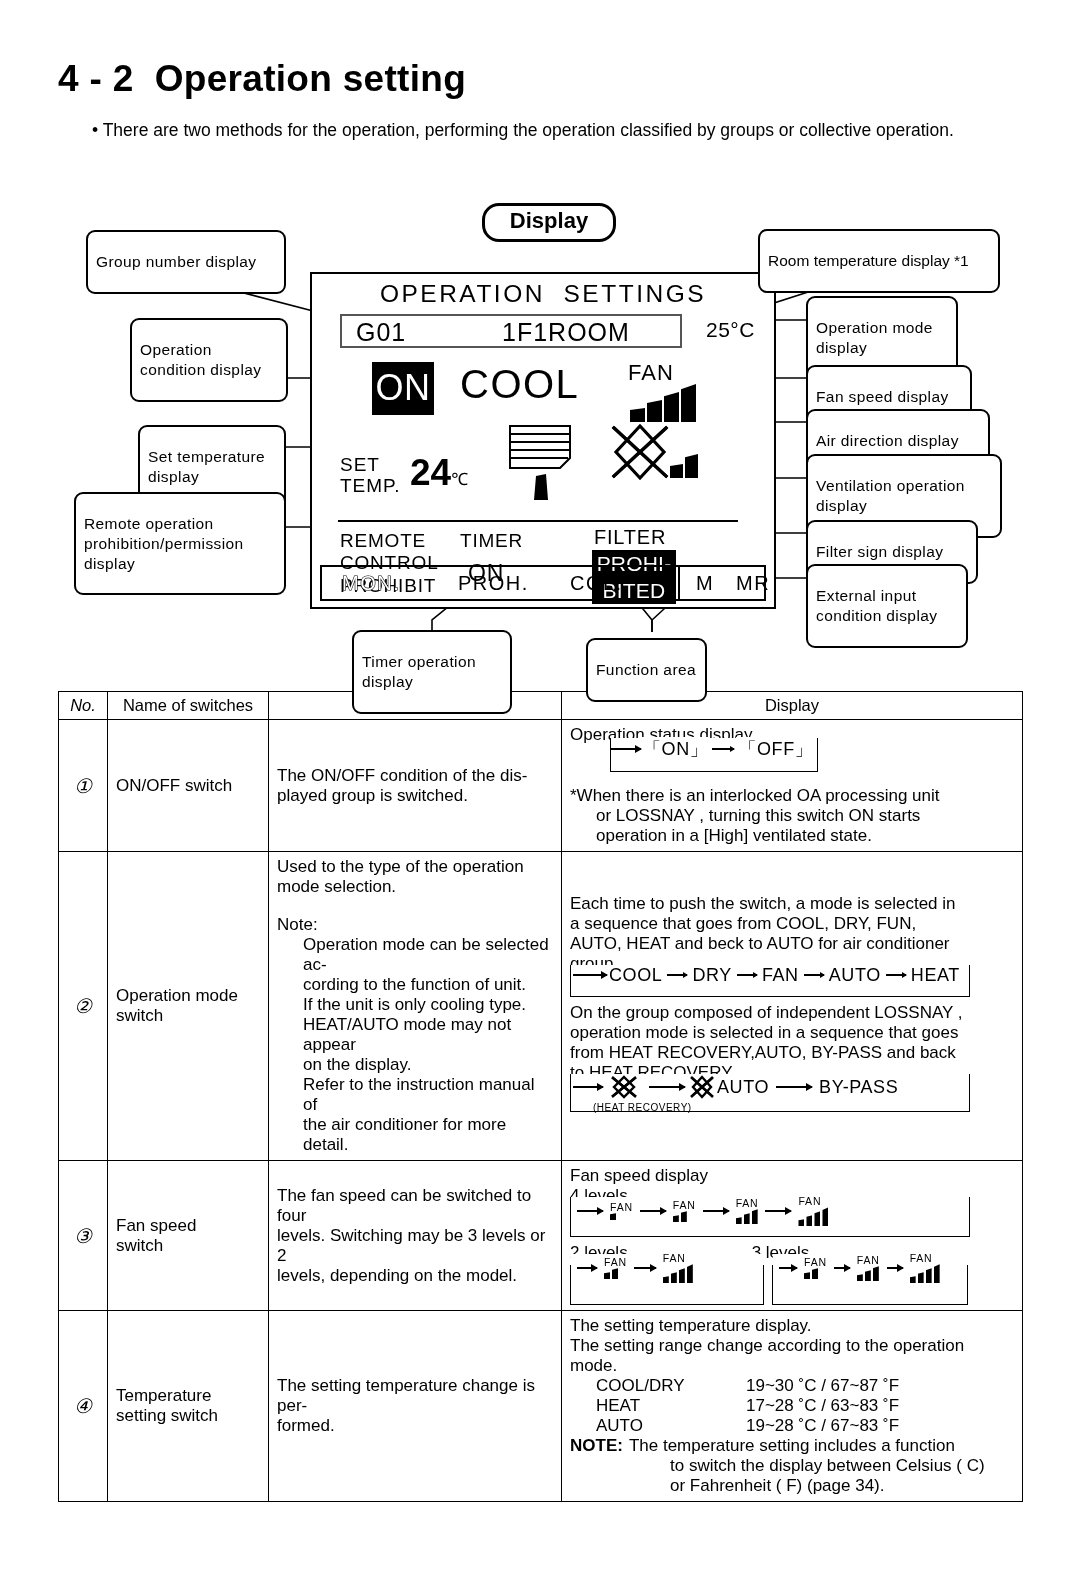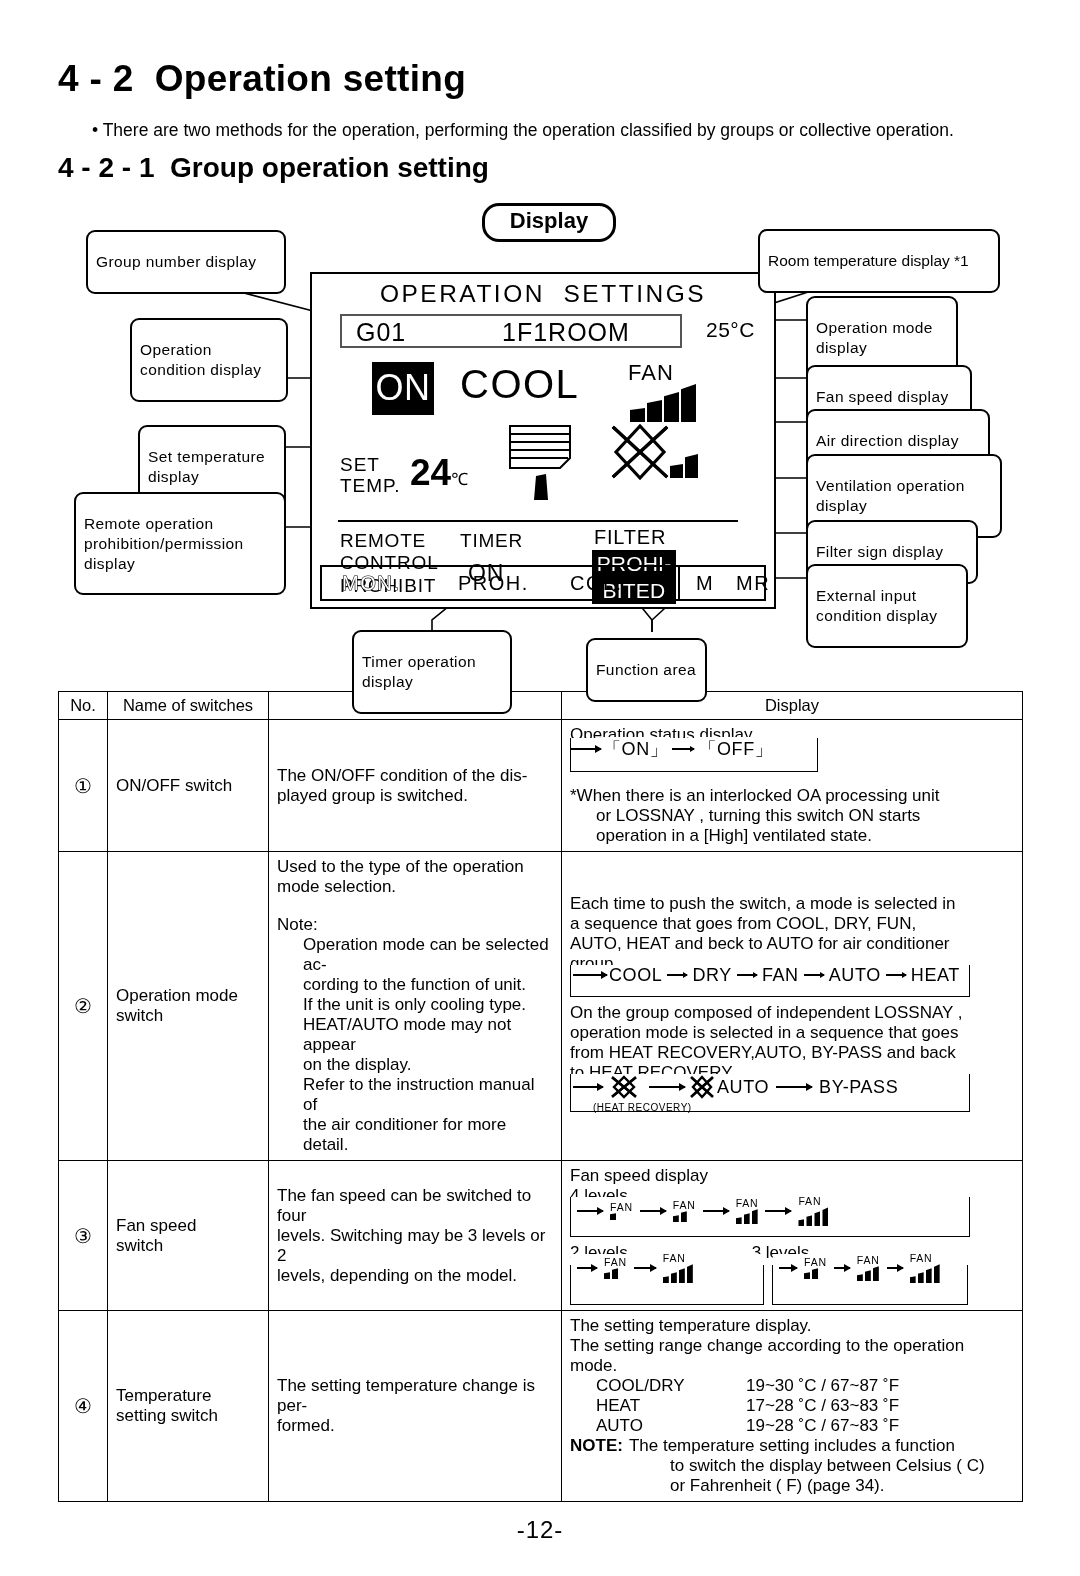--- a/index.html
+++ b/index.html
@@ -100,21 +100,21 @@
   table.spec{
     position:absolute;left:58px;top:691px;width:965px;
     border-collapse:collapse;table-layout:fixed;
     font-size:17px;
   }
   table.spec td,table.spec th{
     border:1.5px solid #000;vertical-align:middle;
     padding:5px 8px;font-weight:normal;
   }
   table.spec th{text-align:center;font-size:16.5px;padding:4px 6px;}
-  .c-no{width:36px;text-align:center;}
+  .c-no{width:36px;text-align:center;font-style:italic;}
   .c-name{width:148px;}
   .c-func{width:280px;margin-left:33px;}
   .c-disp{}
   td.c-no{font-size:20px;}
   .ln{display:block;}
   .ind1{padding-left:26px;}
   .ind3{padding-left:100px;}
 
   
   .seqbox{
@@ -155,21 +155,20 @@
   }
   b{font-weight:bold;}
 </style>
 </head>
 <body>
 
 <div class="page">
 
   <div class="h1">4 - 2  Operation setting</div>
   <div class="bullet">• There are two methods for the operation, performing the operation classified by groups or collective operation.</div>
-  <div class="h2">4 - 2 - 1  Group operation setting</div>
 
   <svg class="leaders">
     <g stroke="#000" stroke-width="1.6" fill="none">
 
       <path d="M186,258 L186,278 L340,318"></path>
 
       <path d="M208,360 L208,378 L310,378"></path>
 
       <path d="M286,447 L322,447"></path>
 
@@ -311,21 +310,21 @@
 
       <tr>
         <td class="c-no">①</td>
         <td class="c-name">ON/OFF switch</td>
         <td class="c-func">
           <span class="ln">The ON/OFF condition of the dis-</span>
           <span class="ln">played group is switched.</span>
         </td>
         <td class="c-disp">
           <span class="ln">Operation status display</span>
-          <div class="seqbox" style="width:248px;height:34px;margin-top:4px;">
+          <div class="seqbox" style="width:208px;height:34px;margin-top:4px;margin-left:40px;">
             <div class="inner" style="height:22px;">
               <span class="arrow" style="width:30px;">
                   <span class="shaft" style="width:30px;"></span>
                   <span class="head"></span>
                 </span>
               <span class="seqtxt">「ON」</span>
               <span class="arrow small" style="width:22px;margin:0 2px;">
                   <span class="shaft" style="width:22px;"></span>
                   <span class="head"></span>
                 </span>
@@ -614,14 +613,13 @@
             <b style="flex:0 0 auto;padding-right:6px;">NOTE:</b>
             <span>The temperature setting includes a function</span>
           </div>
           <span class="ln ind3">to  switch  the  display  between  Celsius  (  C)</span>
           <span class="ln ind3">or Fahrenheit (  F) (page 34).</span>
         </td>
       </tr>
     </tbody>
   </table>
 
-  <div class="footer">-12-</div>
 </div>
 
 </body></html>

